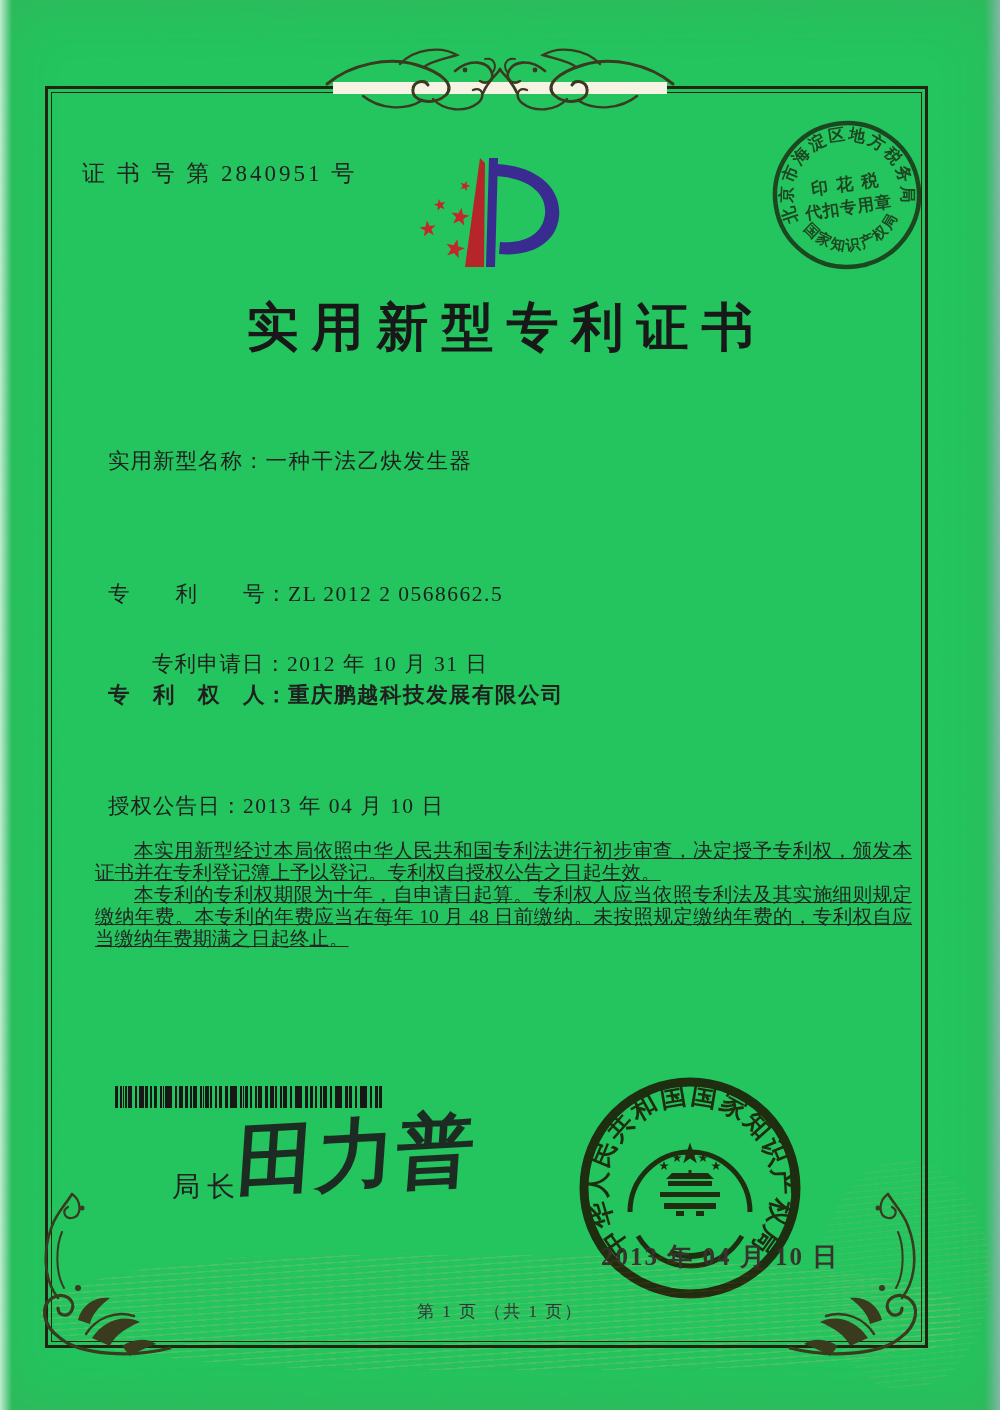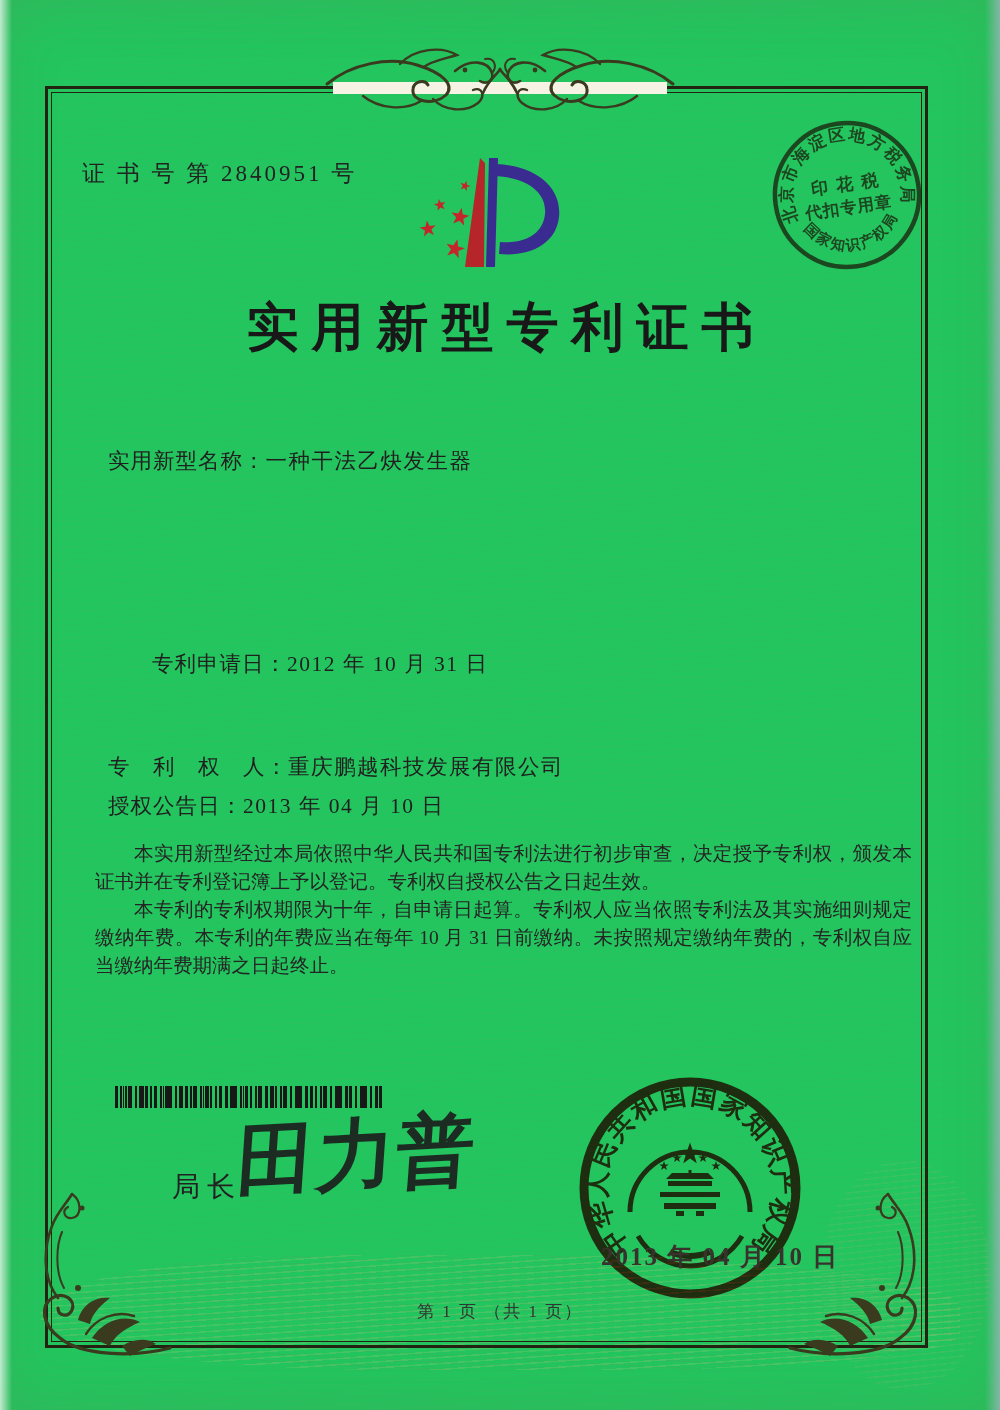--- a/index.html
+++ b/index.html
@@ -44,24 +44,24 @@
              mix-blend-mode:multiply;opacity:.92;}
   .seal-bottom{position:absolute;left:566px;top:1064px;width:248px;height:248px;
              mix-blend-mode:multiply;opacity:.95;}
 
   .title{position:absolute;left:0;top:293px;width:100%;text-align:center;
          font-size:52px;font-weight:700;color:#181818;letter-spacing:13px;text-indent:13px;}
 
   .field{position:absolute;left:108px;font-size:21.5px;color:#1f1f1f;white-space:nowrap;}
   .field .lab{letter-spacing:1px;}
   .field .val{letter-spacing:1.5px;}
-  .f0{top:438px;margin-top:8px;} .f1{top:509px;} .f2{top:579px;} .f3{top:649px;margin-left:44px;} .f4{top:752px;} .f5{top:791px;}
-
-  .paras{position:absolute;left:95px;right:88px;top:840px;font-size:19.5px;line-height:28px;
-         color:#242424;text-align:justify;}
+  .f0{top:438px;margin-top:8px;} .f1{top:509px;} .f2{top:579px;} .f3{top:649px;margin-left:44px;} .f4{top:680px;font-weight:bold;} .f5{top:791px;}
+
+  .paras{position:absolute;left:95px;right:88px;top:840px;font-size:19.5px;line-height:22px;
+         color:#242424;text-align:justify;text-decoration:underline;}
   .paras p{margin:0;text-indent:2em;}
 
   .barcode{position:absolute;left:115px;top:1086px;width:268px;height:22px;
     background:
       repeating-linear-gradient(90deg,#171717 0 2px,transparent 2px 5px),
       repeating-linear-gradient(90deg,#171717 0 1px,transparent 1px 8px),
       repeating-linear-gradient(90deg,#171717 0 3px,transparent 3px 13px);
     background-color:transparent;}
 
   .director{position:absolute;left:172px;top:1168px;font-size:28px;color:#222;letter-spacing:7px;}
@@ -182,33 +182,36 @@
       <text x="95" y="90" text-anchor="middle" font-size="17" letter-spacing="2" font-weight="700">印 花 税</text>
       <text x="95" y="113" text-anchor="middle" font-size="16.5" letter-spacing="1" font-weight="700">代扣专用章</text>
     </g>
   </svg>
 
   <div class="title">实用新型专利证书</div>
 
   <div class="field f0">
     <span class="lab">实用新型名称：</span><span class="val">一种干法乙炔发生器</span>
   </div>
+  <div class="field f2">
+    <span class="lab">专　　利　　号：</span><span class="val">ZL 2012 2 0568662.5</span>
+  </div>
   <div class="field f3">
     <span class="lab">专利申请日：</span><span class="val">2012 年 10 月 31 日</span>
   </div>
   <div class="field f4">
     <span class="lab">专　利　权　人：</span><span class="val">重庆鹏越科技发展有限公司</span>
   </div>
   <div class="field f5">
     <span class="lab">授权公告日：</span><span class="val">2013 年 04 月 10 日</span>
   </div>
 
   <div class="paras">
     <p>本实用新型经过本局依照中华人民共和国专利法进行初步审查，决定授予专利权，颁发本证书并在专利登记簿上予以登记。专利权自授权公告之日起生效。</p>
-    <p>本专利的专利权期限为十年，自申请日起算。专利权人应当依照专利法及其实施细则规定缴纳年费。本专利的年费应当在每年 10 月 31 日前缴纳。未按照规定缴纳年费的，专利权自应当缴纳年费期满之日起终止。</p>
+    <p>本专利的专利权期限为十年，自申请日起算。专利权人应当依照专利法及其实施细则规定缴纳年费。本专利的年费应当在每年 10 月 48 日前缴纳。未按照规定缴纳年费的，专利权自应当缴纳年费期满之日起终止。</p>
   </div>
 
   <div class="barcode"></div>
 
   <div class="director">局长</div>
   <div class="signature">田力普</div>
 
   <svg class="seal-bottom" viewBox="0 0 248 248">
     <g fill="#d5301d">
       <circle cx="124" cy="124" r="106" fill="none" stroke="#d5301d" stroke-width="9"></circle>

